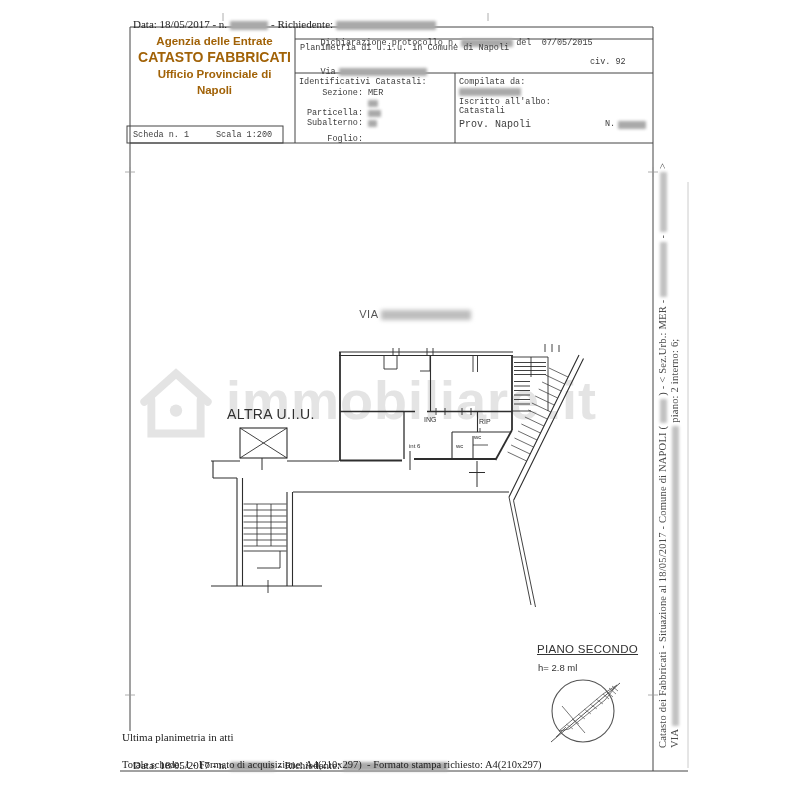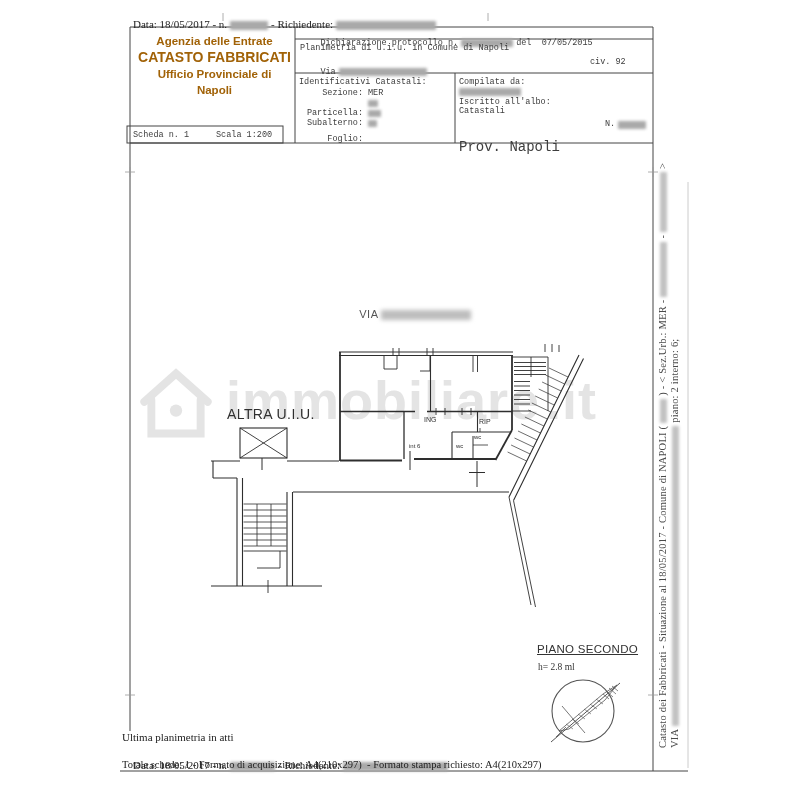--- a/index.html
+++ b/index.html
@@ -177,37 +177,37 @@
   <span class="redact abs" style="left:368px;top:100px;width:10px;height:7px;"></span>
   <div class="t mono" style="left:299px;top:108px;width:64px;text-align:right;font-size:8.5px;">Particella:</div>
   <span class="redact abs" style="left:368px;top:110px;width:13px;height:7px;"></span>
   <div class="t mono" style="left:299px;top:118px;width:64px;text-align:right;font-size:8.5px;">Subalterno:</div>
   <span class="redact abs" style="left:368px;top:120px;width:9px;height:7px;"></span>
 
   <div class="t mono" style="left:459px;top:77px;font-size:8.5px;">Compilata da:</div>
   <span class="redact abs" style="left:459px;top:88px;width:62px;height:8px;"></span>
   <div class="t mono" style="left:459px;top:97px;font-size:8.5px;">Iscritto all'albo:</div>
   <div class="t mono" style="left:459px;top:106px;font-size:8.5px;">Catastali</div>
-  <div class="t mono" style="left:459px;top:119px;font-size:14px;margin-top:20px;">Prov. Napoli</div>
+  <div class="t mono" style="left:459px;top:119px;font-size:10px;">Prov. Napoli</div>
   <div class="t mono" style="left:605px;top:119px;font-size:8.5px;">N.</div>
   <span class="redact abs" style="left:618px;top:121px;width:28px;height:8px;"></span>
 
   <div class="t sans" style="left:345px;top:296px;font-size:11px;color:#555;letter-spacing:.5px;">
     <span>VIA</span><span class="redact lite" style="width:90px;height:10px;filter:blur(2px);"></span>
   </div>
 
   <div class="t sans" style="left:227px;top:406px;font-size:14px;letter-spacing:.4px;color:#2f2f2f;">ALTRA U.I.U.</div>
   <div class="t sans" style="left:424px;top:416px;font-size:7px;color:#2f2f2f;">ING</div>
   <div class="t sans" style="left:479px;top:418px;font-size:7px;color:#2f2f2f;">RIP</div>
   <div class="t sans" style="left:456px;top:443px;font-size:6px;color:#2f2f2f;">wc</div>
   <div class="t sans" style="left:474px;top:434px;font-size:6px;color:#2f2f2f;">wc</div>
   <div class="t sans" style="left:409px;top:443px;font-size:6px;color:#2f2f2f;">int 6</div>
 
   <div class="t sans" style="left:537px;top:643px;font-size:11.5px;color:#333;letter-spacing:.3px;text-decoration:underline;">PIANO SECONDO</div>
-  <div class="t sans" style="left:538px;top:662px;font-size:9.5px;color:#333;font-family:Liberation Serif, serif;">h= 2.8 ml</div>
+  <div class="t sans" style="left:538px;top:662px;font-size:9.5px;color:#333;">h= 2.8 ml</div>
 
   <div class="t serif" style="left:122px;top:731px;font-size:11px;">Ultima planimetria in atti</div>
   <div class="t serif" style="left:122px;top:747px;font-size:11px;">
     <span>Data: 18/05/2017 - n.</span><span class="redact" style="width:45px;height:9px;"></span><span>- Richiedente:</span><span class="redact" style="width:105px;height:9px;"></span>
   </div>
   <div class="t serif" style="left:122px;top:759px;font-size:10.5px;">Totale schede: 1 - Formato di acquisizione: A4(210x297)  - Formato stampa richiesto: A4(210x297)</div>
 
   <div class="sidebar">
     <div>
       <span>Catasto dei Fabbricati - Situazione al 18/05/2017 - Comune di NAPOLI (</span><span class="redact" style="width:24px;"></span><span>) - &lt;  Sez.Urb.: MER -</span><span class="redact" style="width:55px;"></span><span>-</span><span class="redact" style="width:60px;"></span><span>&gt;</span>

